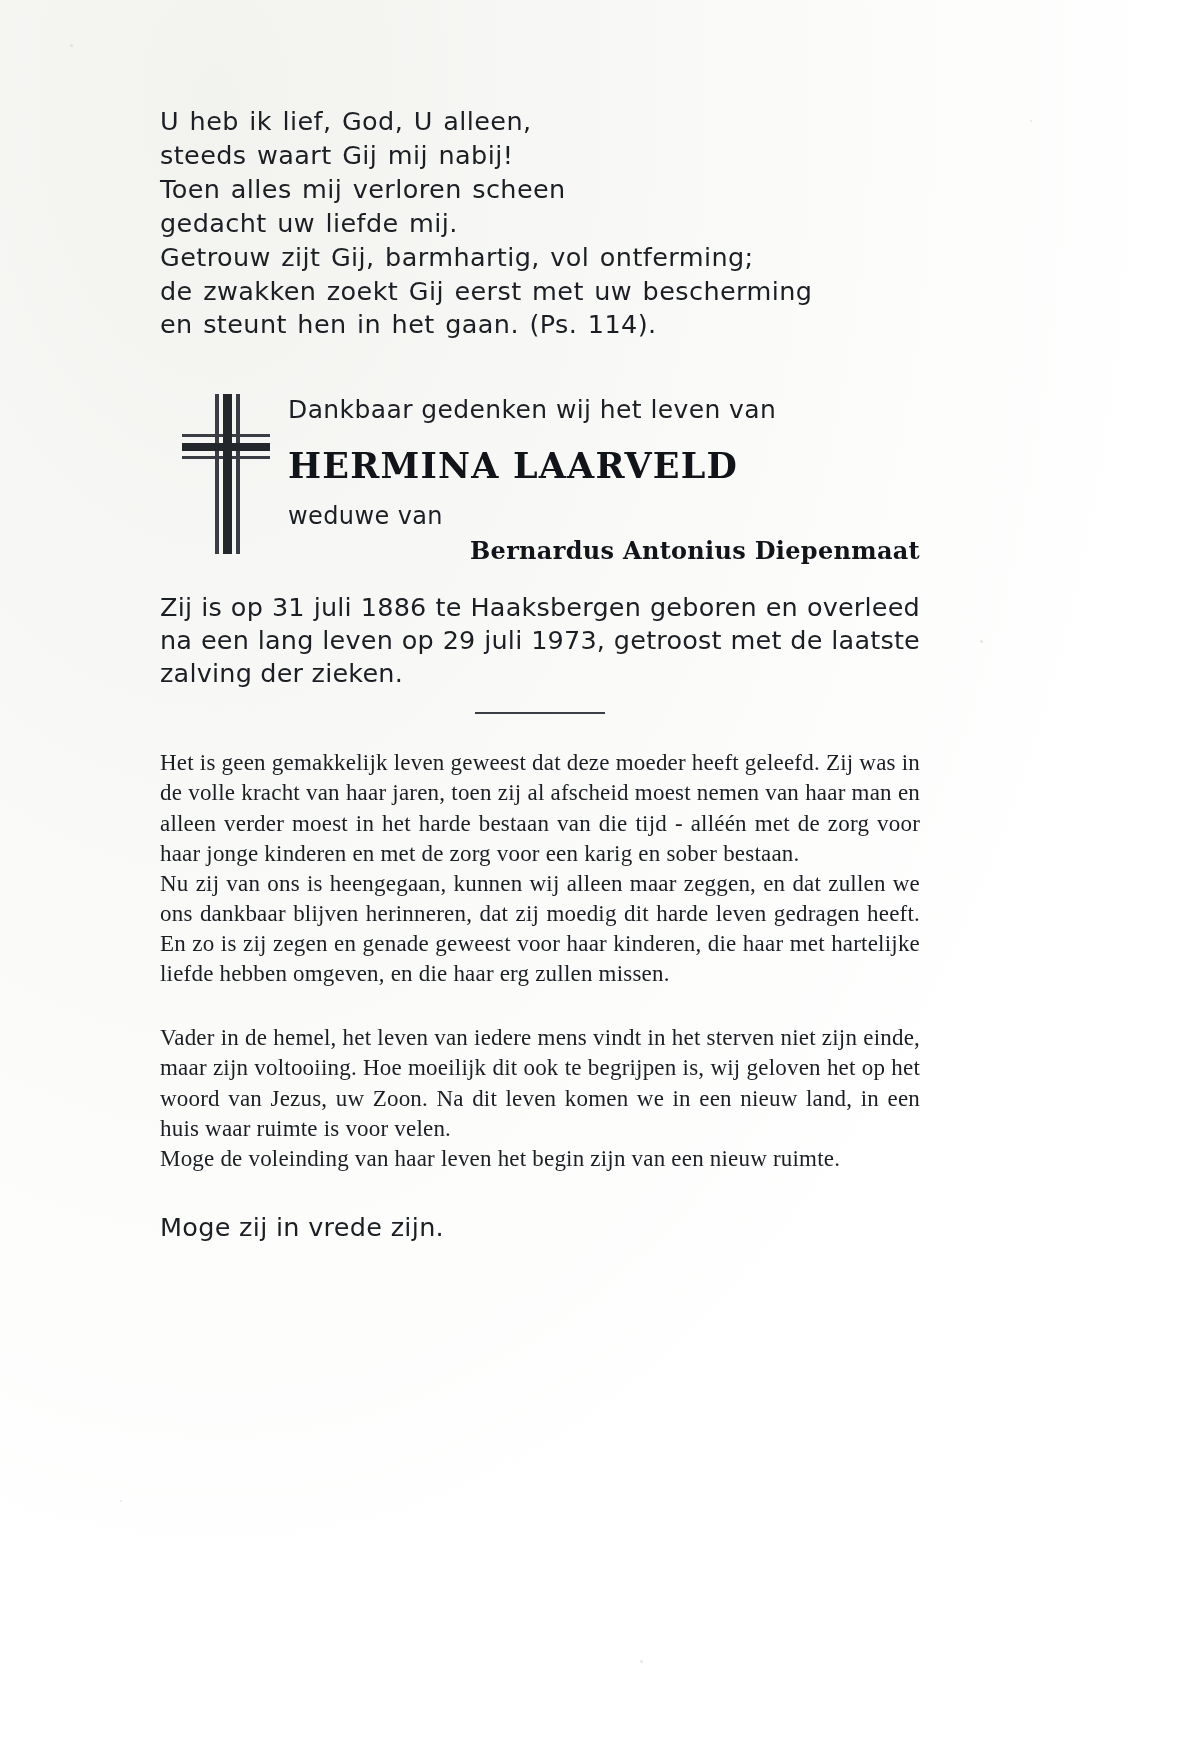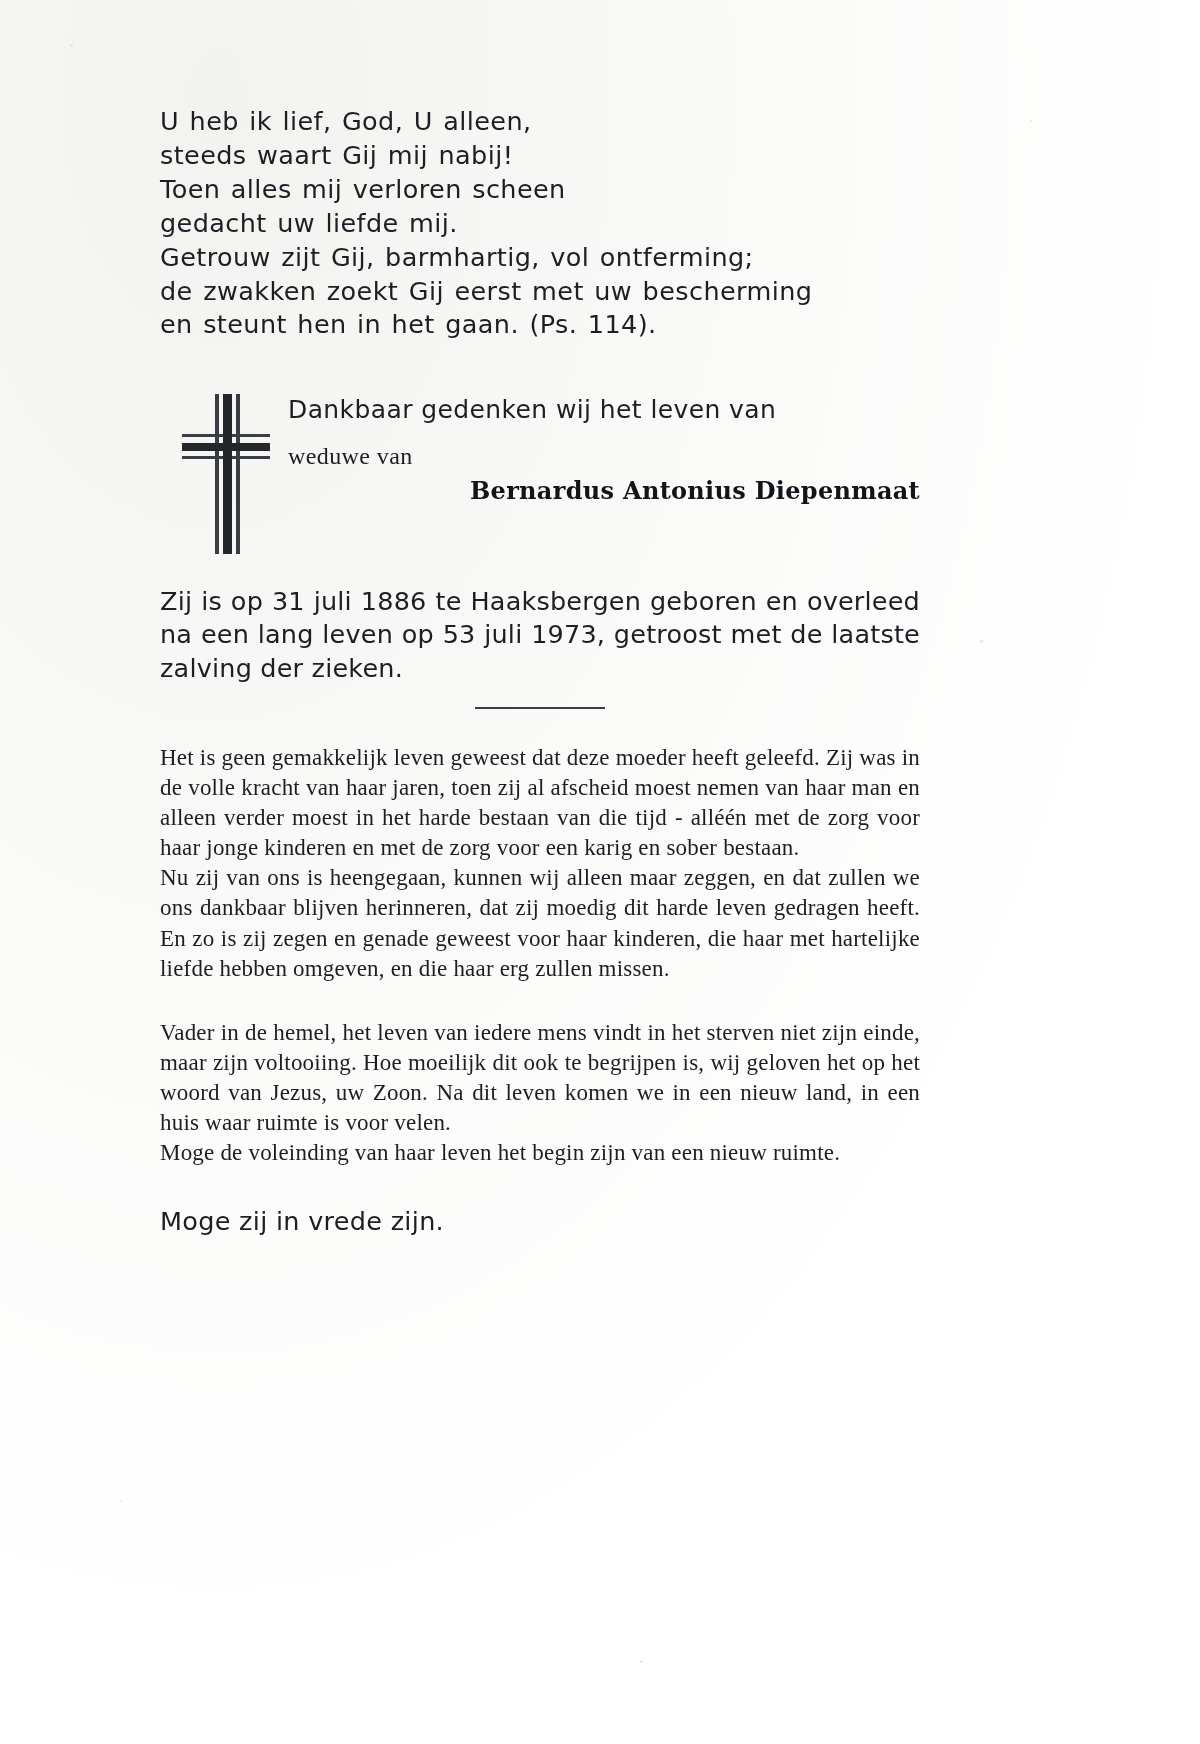--- a/index.html
+++ b/index.html
@@ -121,21 +121,20 @@
     font-weight: 700;
     letter-spacing: 1.2px;
     margin-top: 18px;
     color: #111419;
   }
   .ded-rel {
     font-size: 24px;
     letter-spacing: .4px;
     margin-top: 16px;
     color: #1b1f24;
-    font-family: Liberation Serif, serif;
   }
   .ded-spouse {
     font-family: "DejaVu Serif", serif;
     font-size: 24px;
     font-weight: 700;
     letter-spacing: .3px;
     margin-top: 6px;
     color: #111419;
     text-align: right;
   }
@@ -204,25 +203,26 @@
     <div class="dedication">
       <div class="cross">
         <div class="vbar2"></div>
         <div class="vbar3"></div>
         <div class="hbar2"></div>
         <div class="hbar3"></div>
         <div class="vbar"></div>
         <div class="hbar"></div>
       </div>
       <div class="ded-intro">Dankbaar gedenken wij het leven van</div>
+      <div class="ded-name">HERMINA LAARVELD</div>
       <div class="ded-rel">weduwe van</div>
       <div class="ded-spouse">Bernardus Antonius Diepenmaat</div>
     </div>
 
-    <div class="bio">Zij is op 31 juli 1886 te Haaksbergen geboren en overleed na een lang leven op 53 juli 1973, getroost met de laatste zalving der zieken.</div>
+    <div class="bio">Zij is op 31 juli 1886 te Haaksbergen geboren en overleed na een lang leven op 29 juli 1973, getroost met de laatste zalving der zieken.</div>
 
     <div class="divider"></div>
 
     <div class="para">Het is geen gemakkelijk leven geweest dat deze moeder heeft geleefd. Zij was in de volle kracht van haar jaren, toen zij al afscheid moest nemen van haar man en alleen verder moest in het harde bestaan van die tijd - alléén met de zorg voor haar jonge kinderen en met de zorg voor een karig en sober bestaan.</div>
 
     <div class="para tight">Nu zij van ons is heengegaan, kunnen wij alleen maar zeggen, en dat zullen we ons dankbaar blijven herinneren, dat zij moedig dit harde leven gedragen heeft. En zo is zij zegen en genade geweest voor haar kinderen, die haar met hartelijke liefde hebben omgeven, en die haar erg zullen missen.</div>
 
     <div class="para">Vader in de hemel, het leven van iedere mens vindt in het sterven niet zijn einde, maar zijn voltooiing. Hoe moeilijk dit ook te begrijpen is, wij geloven het op het woord van Jezus, uw Zoon. Na dit leven komen we in een nieuw land, in een huis waar ruimte is voor velen.</div>
 
     <div class="para tight">Moge de voleinding van haar leven het begin zijn van een nieuw ruimte.</div>

